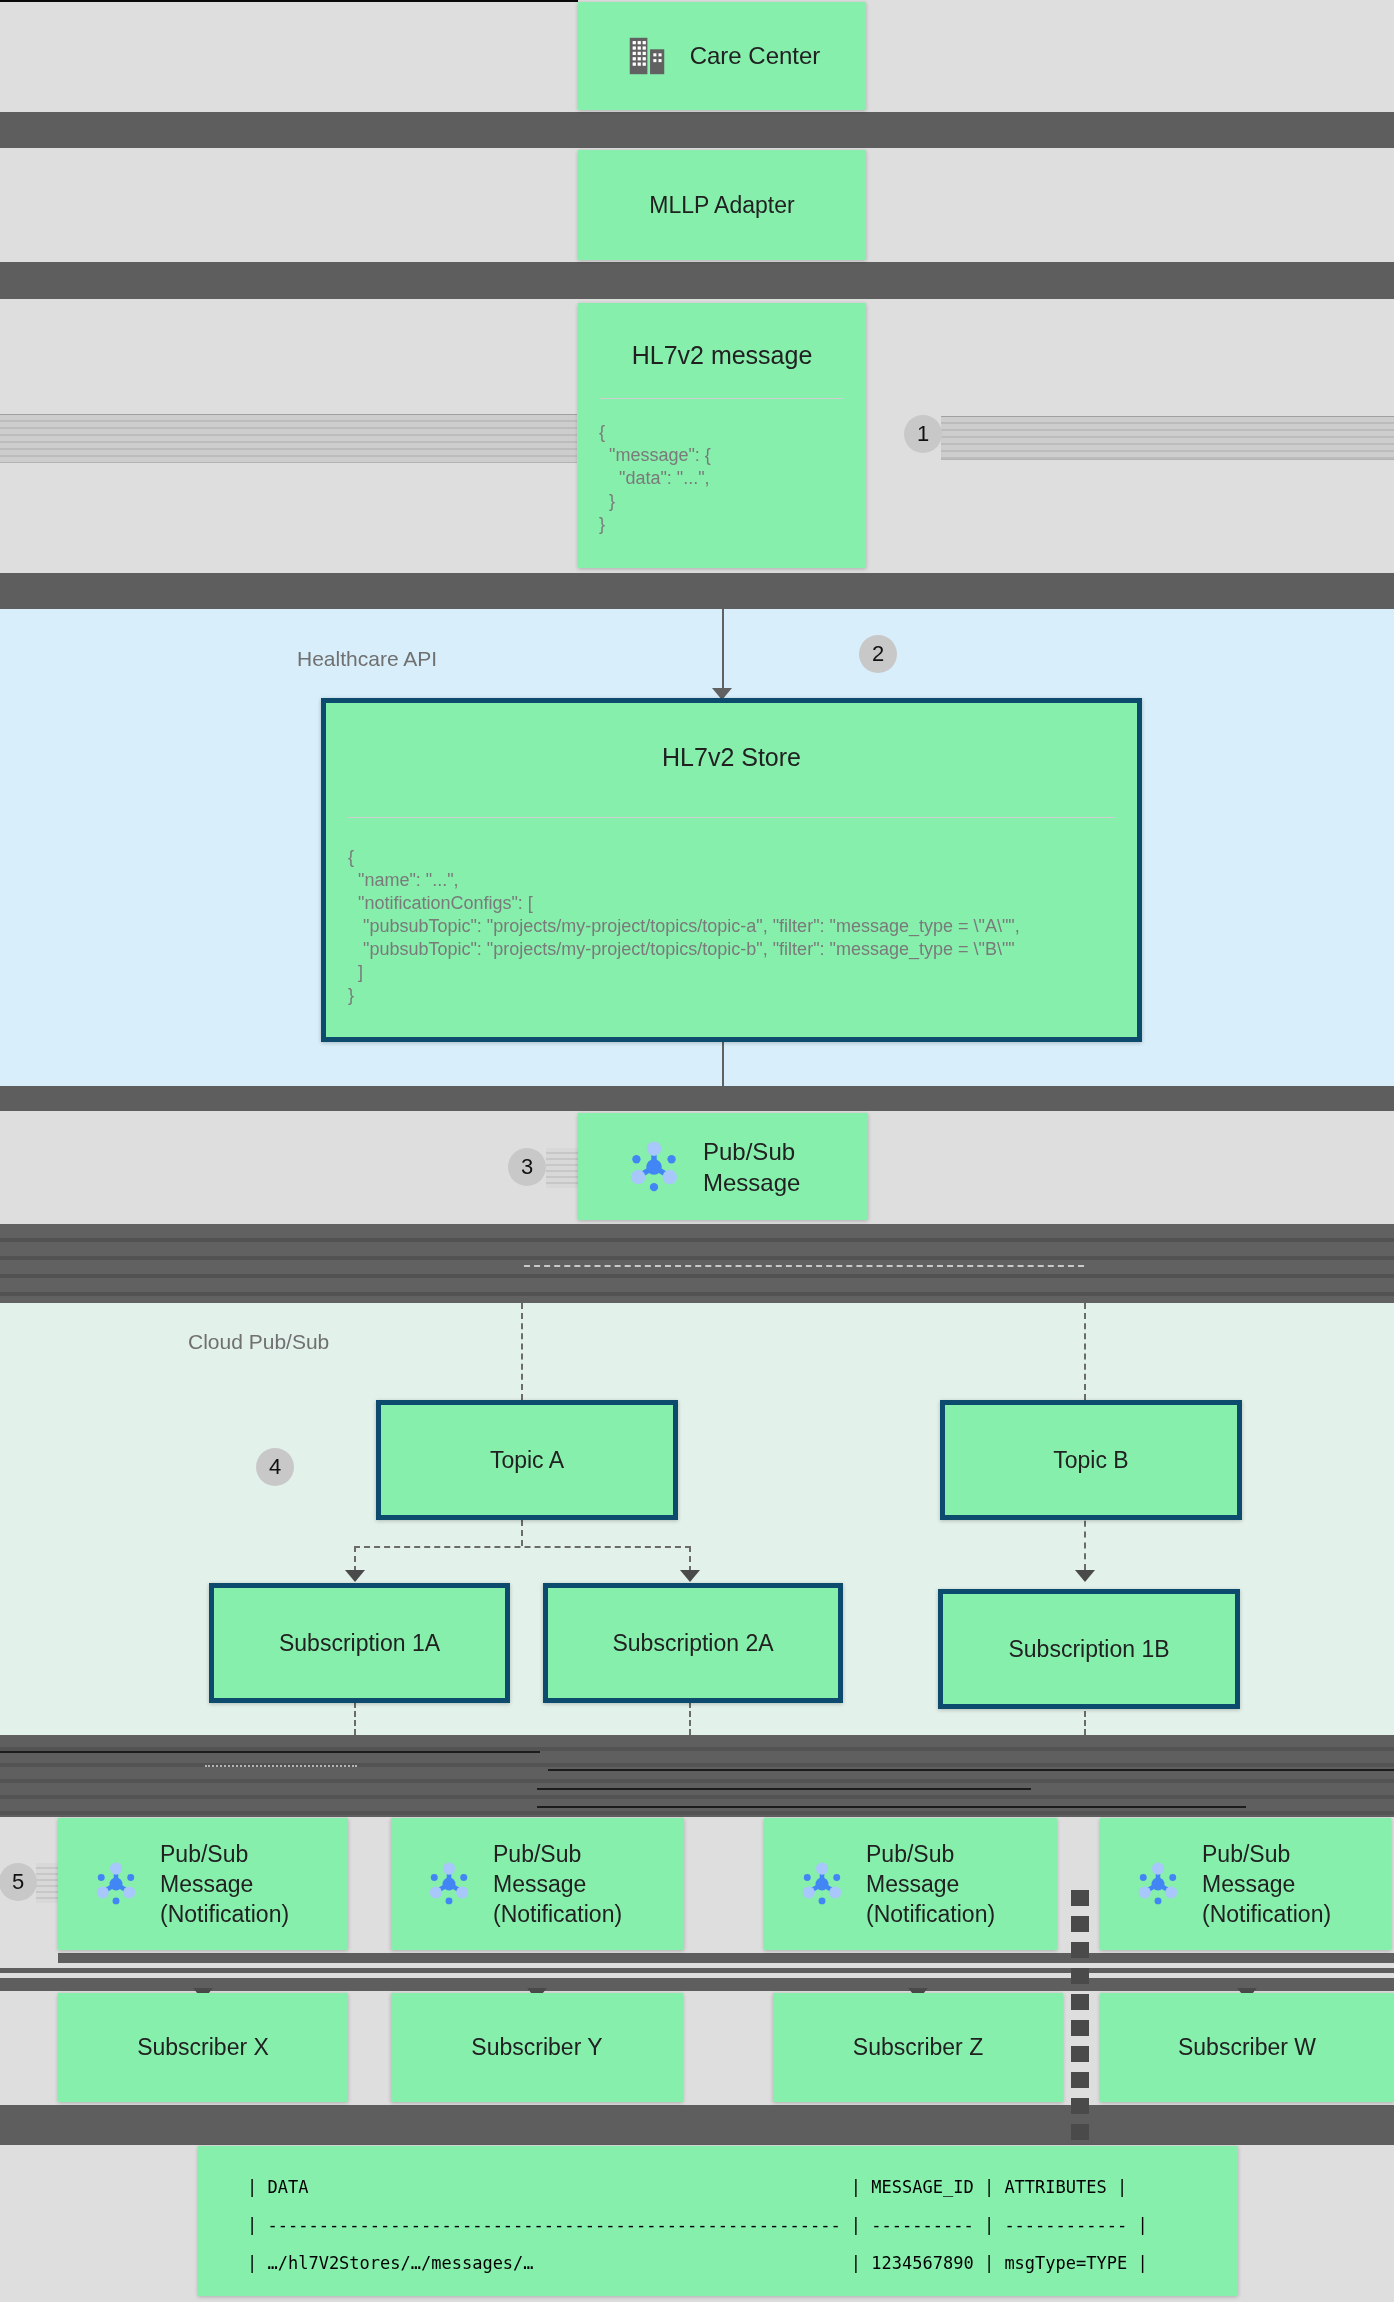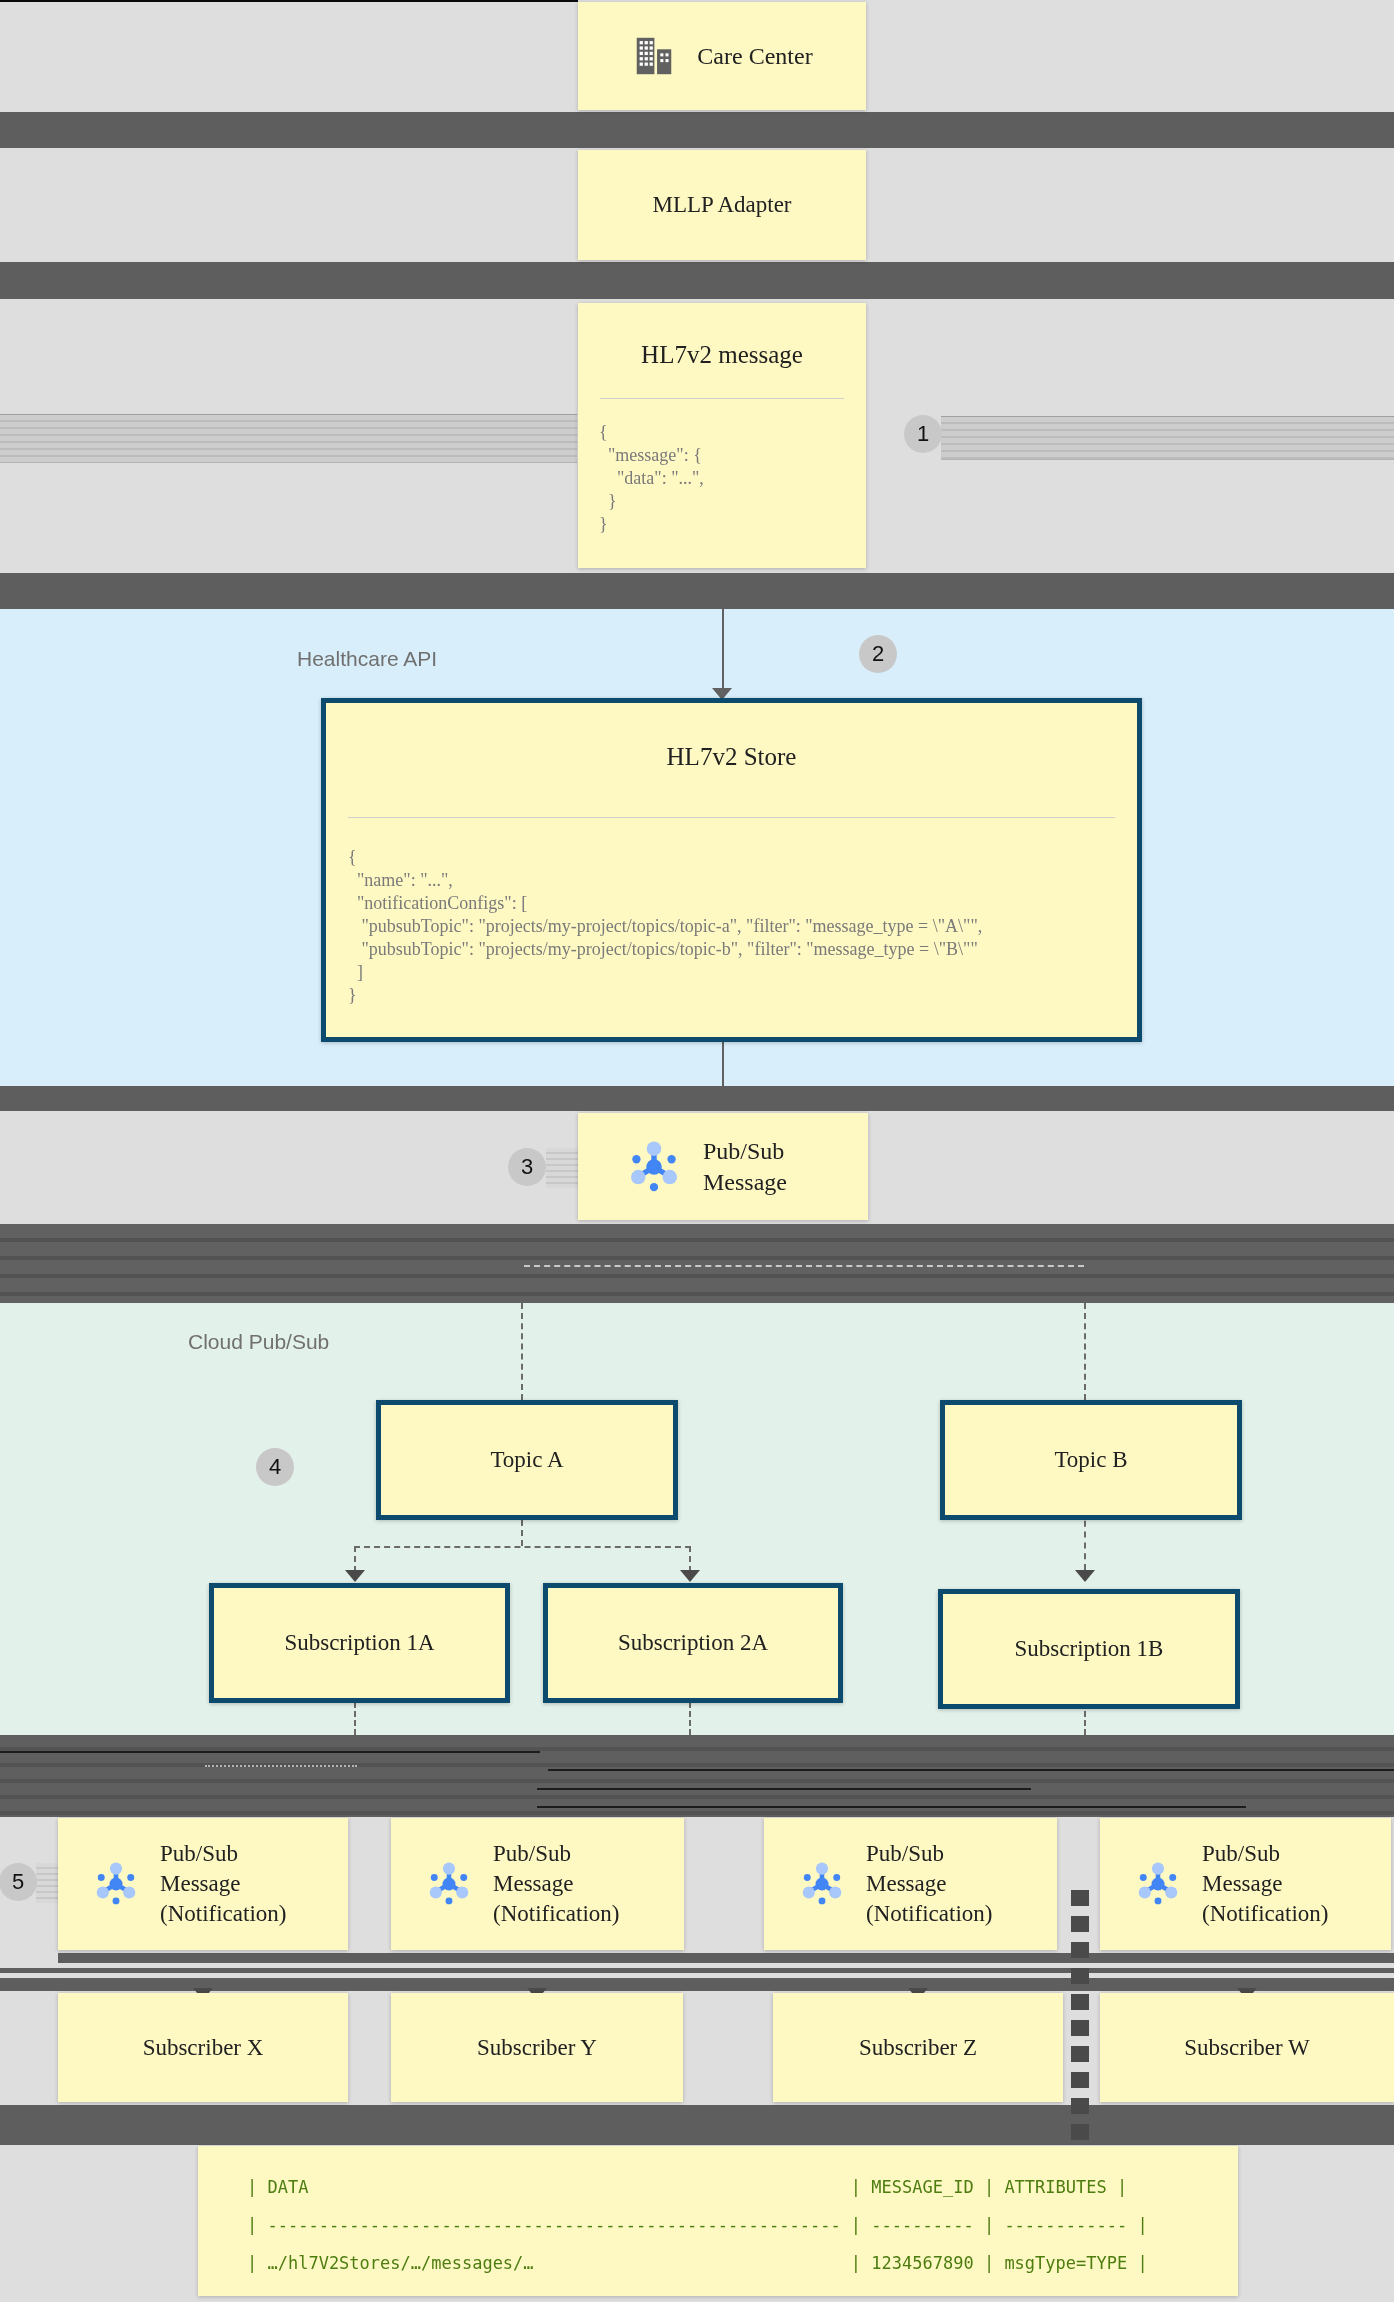--- a/index.html
+++ b/index.html
@@ -3,22 +3,22 @@
 <meta charset="utf-8">
 <style>
   html,body{margin:0;padding:0;background:#dedede;}
   .page{position:relative;width:1394px;height:2302px;background:#dedede;overflow:hidden;
         font-family:"Liberation Sans",sans-serif;color:#212121;}
   .band{position:absolute;left:0;width:1394px;background:#5e5e5e;}
   .band-striped1{background:repeating-linear-gradient(180deg,#616161 0 14px,#525252 14px 18px);}
   .band-striped2{background:repeating-linear-gradient(180deg,#5f5f5f 0 12px,#535353 12px 16px);}
   .section-blue{position:absolute;left:0;width:1394px;background:#d8eefa;}
   .section-green{position:absolute;left:0;width:1394px;background:#e2f1e9;}
-  .box{position:absolute;background:#fef9c3;box-shadow:0 1px 4px rgba(0,0,0,.22);
-       display:flex;align-items:center;justify-content:center;font-size:23px;color:#212121;font-family:Liberation Serif, serif;}
+  .box{position:absolute;background:#86efac;box-shadow:0 1px 4px rgba(0,0,0,.22);
+       display:flex;align-items:center;justify-content:center;font-size:23px;color:#212121;}
   .box.bordered{border:5px solid #0c4a6e;}
   .badge{position:absolute;width:38px;height:38px;border-radius:50%;background:#c8c8c8;
          color:#111;display:flex;align-items:center;justify-content:center;font-size:22px;}
   .seclabel{position:absolute;font-size:21px;color:#707070;}
   .codeblock{position:absolute;font-size:18px;line-height:23px;color:#7a7a7a;white-space:pre;}
   .divider{position:absolute;height:1px;background:#cfcfcf;}
   .boxtitle{position:absolute;width:100%;text-align:center;font-size:25px;color:#212121;}
   .dash-v{position:absolute;width:0;border-left:2px dashed #6b6b6b;}
   .dash-h{position:absolute;height:0;border-top:2px dashed #6b6b6b;}
   .line-v{position:absolute;width:2px;background:#616161;}
@@ -30,21 +30,21 @@
   .bar-stub{position:absolute;background:repeating-linear-gradient(180deg,#d8d8d8 0 4px,#c7c7c7 4px 6px);}
   .hairline{position:absolute;height:2px;background:#1c1c1c;}
   .dots-light{position:absolute;height:0;border-top:2px dotted #b5b5b5;}
   .dash-dark{position:absolute;height:0;border-top:2px dashed #c9c9c9;}
   .thick-dash-col{position:absolute;width:18px;
       background:repeating-linear-gradient(180deg,#4a4a4a 0 16px,rgba(0,0,0,0) 16px 26px);}
   .multiline{white-space:pre;}
   .nodelabel{font-size:23px;color:#212121;}
   .ps-icon{flex:0 0 auto;}
   .table-pre{position:absolute;font-family:"DejaVu Sans Mono","Liberation Mono",monospace;
-             font-size:17px;line-height:38px;color:#4d7c0f;white-space:pre;}
+             font-size:17px;line-height:38px;color:#000000;white-space:pre;}
   .toprule{position:absolute;background:#0a0a0a;}
 </style>
 </head>
 <body>
 
 <div class="page">
 
   <svg width="0" height="0" style="position:absolute">
     <defs>
       <g id="pubsub-icon">

